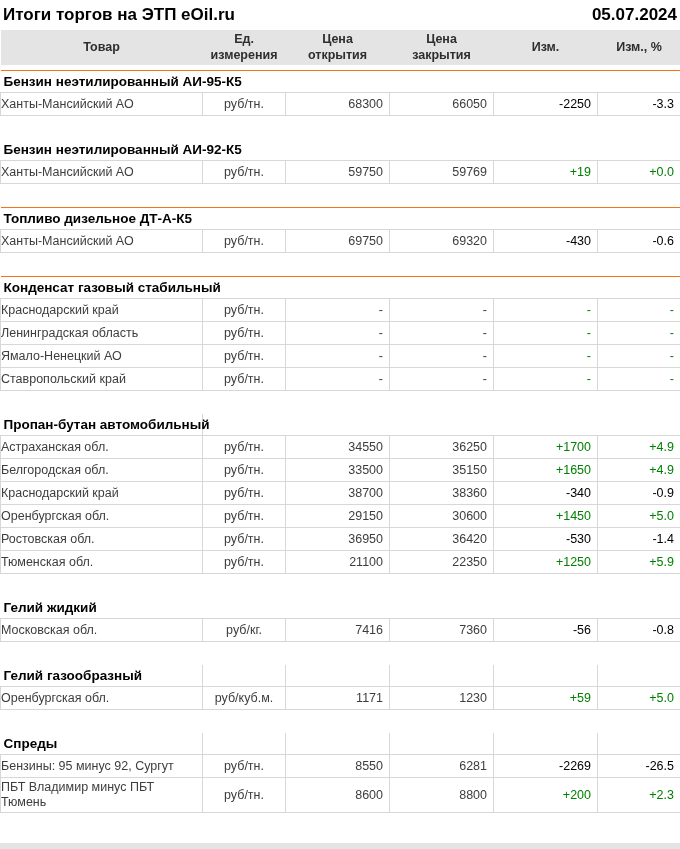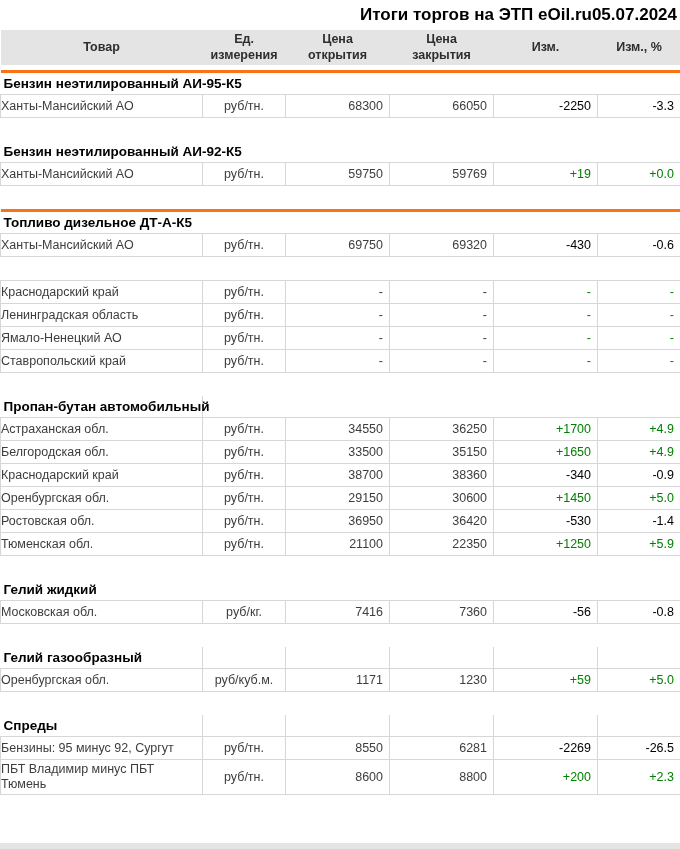--- a/index.html
+++ b/index.html
@@ -4,21 +4,21 @@
 <style>
   html,body { margin:0; padding:0; background:#ffffff; }
   .report {
     position:relative;
     width:680px; height:849px;
     overflow:hidden;
     background:#ffffff;
     font-family:"Liberation Sans", sans-serif;
   }
   .titlebar {
-    display:flex; justify-content:flex-end; align-items:flex-end;
+    display:flex; justify-content:space-between; align-items:flex-end;
     padding:5px 3px 5px 3px;
     font-weight:700; font-size:17px; color:#000;
   }
   table.results {
     border-collapse:collapse; table-layout:fixed;
     width:680px; font-size:12.5px; color:#3d3d3d;
   }
   col.c0{width:202px} col.c1{width:83px} col.c2{width:104px}
   col.c3{width:104px} col.c4{width:104px} col.c5{width:83px}
   thead th {
@@ -31,21 +31,21 @@
   tr.data td { border:1px solid #d7d7d7; height:18px; }
   td.prod { text-align:left; padding-left:0; }
   td.unit { text-align:center; }
   td.num  { text-align:right; }
   .pos { color:#008000; }
   .neg { color:#000000;margin-top:40px; }
   tr.section td {
     font-weight:700; color:#000; font-size:13.5px;
     height:17px; padding:2px 0 2px 3px; white-space:nowrap;
   }
-  tr.section.topline td { border-top:3px solid #f97316;margin-left:6px; }
+  tr.section.topline td { border-top:1px solid #f97316;margin-left:6px; }
   tr.section td.vl { border-left:1px solid #d7d7d7; }
   tr.spacer td { padding:0; border:none; }
   .footer-strip {
     position:absolute; left:0; bottom:0;
     width:100%; height:6px; background:#e4e4e4;
   }
 </style>
 </head>
 <body>
 
@@ -116,20 +116,23 @@
           <td class="prod">Ханты-Мансийский АО</td>
           <td class="unit">руб/тн.</td>
           <td class="num">69750</td>
           <td class="num">69320</td>
           <td class="num neg">-430</td>
           <td class="num neg">-0.6</td>
         </tr>
         <tr class="spacer">
           <td colspan="6" style="height: 23px;"></td>
         </tr>
+        <tr class="section topline">
+          <td colspan="6">Конденсат газовый стабильный</td>
+        </tr>
         <tr class="data">
           <td class="prod">Краснодарский край</td>
           <td class="unit">руб/тн.</td>
           <td class="num">-</td>
           <td class="num">-</td>
           <td class="num pos">-</td>
           <td class="num pos">-</td>
         </tr>
         <tr class="data">
           <td class="prod">Ленинградская область</td>

